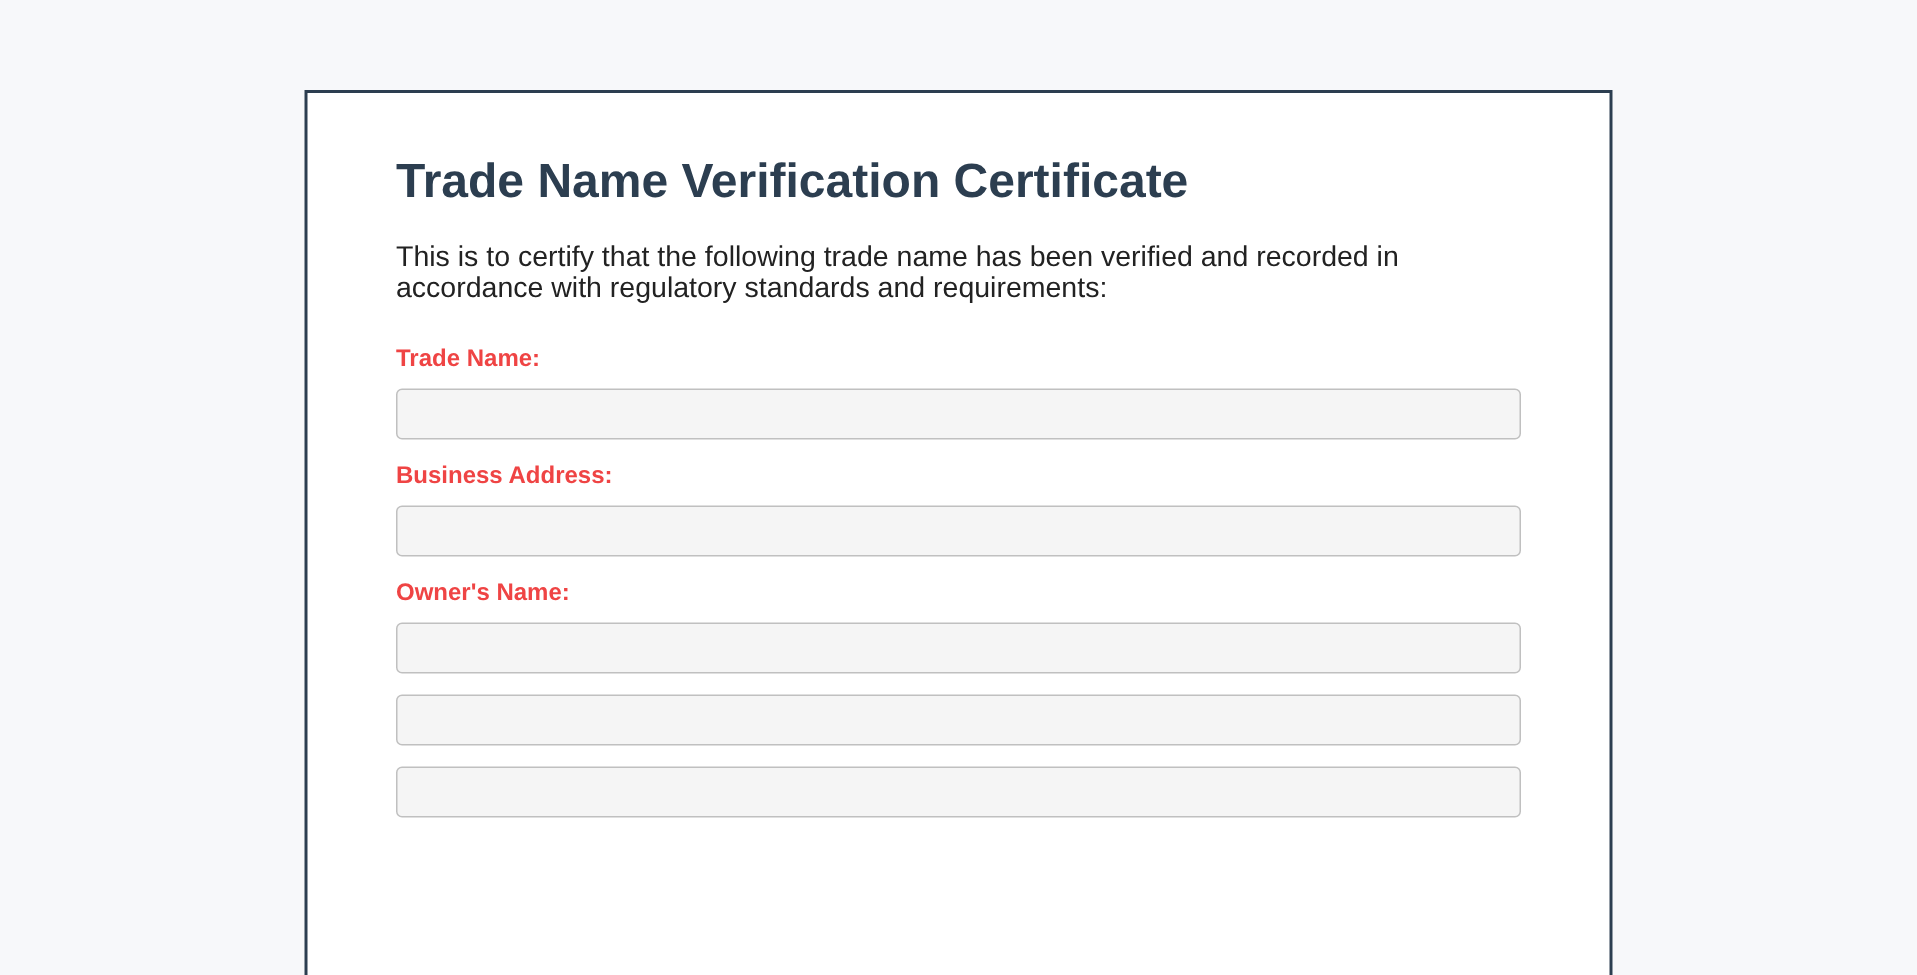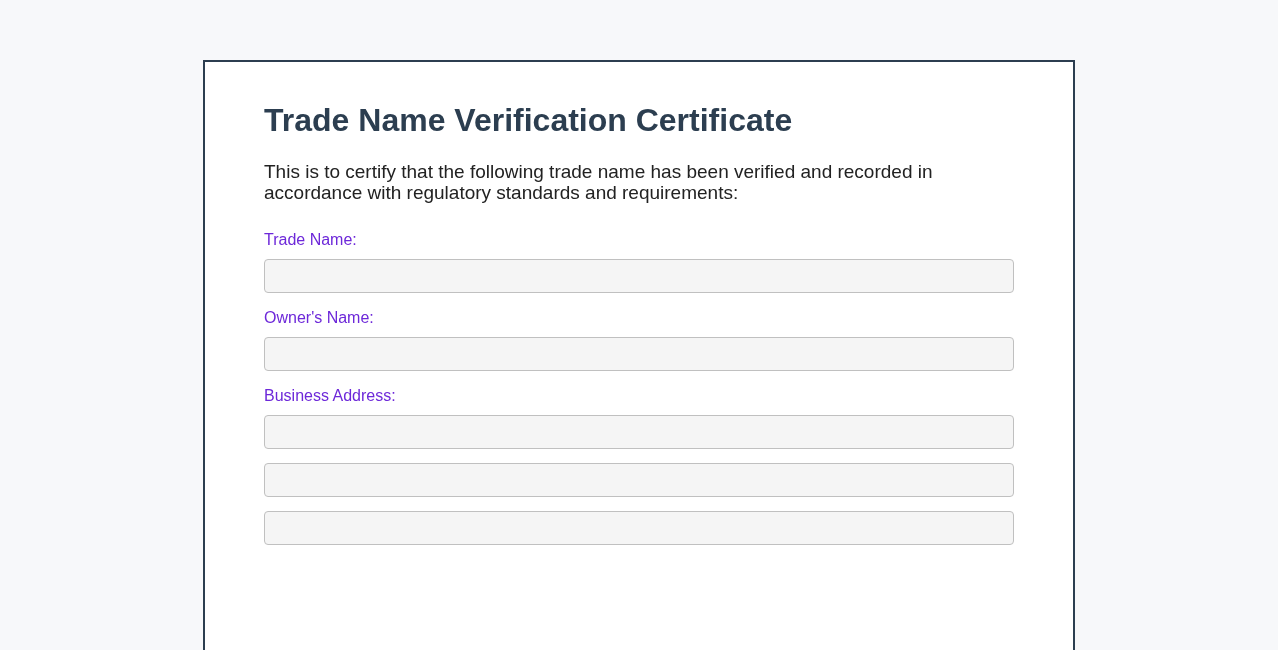--- a/index.html
+++ b/index.html
@@ -35,22 +35,22 @@
     line-height: 21px;
     color: #222222;
   }
   .field-group {
     margin-bottom: 14px;
   }
   .field-label {
     display: block;
     font-size: 16px;
     line-height: 21px;
-    font-weight: normal;
-    color: #6d28d9;
+    font-weight: bold;
+    color: #ef4444;
     margin-bottom: 9px;
   }
   .field-input {
     display: block;
     width: 100%;
     height: 34px;
     background: #f5f5f5;
     border: 1px solid #c0c0c0;
     border-radius: 4px;
     padding: 0 10px;
@@ -68,26 +68,26 @@
   <p class="description">This is to certify that the following trade name has been verified and recorded in accordance with regulatory standards and requirements:</p>
 
   <form>
 
     <div class="field-group">
       <label class="field-label">Trade Name:</label>
       <input class="field-input" type="text" value="" style="">
     </div>
 
     <div class="field-group">
-      <label class="field-label">Owner's Name:</label>
+      <label class="field-label">Business Address:</label>
       <input class="field-input" type="text" value="" style="">
     </div>
 
     <div class="field-group">
-      <label class="field-label">Business Address:</label>
+      <label class="field-label">Owner's Name:</label>
       <input class="field-input" type="text" value="" style="">
     </div>
 
     <div class="field-group">
       <input class="field-input" type="text" value="" style="">
     </div>
 
     <div class="field-group">
       <input class="field-input" type="text" value="" style="">
     </div>

